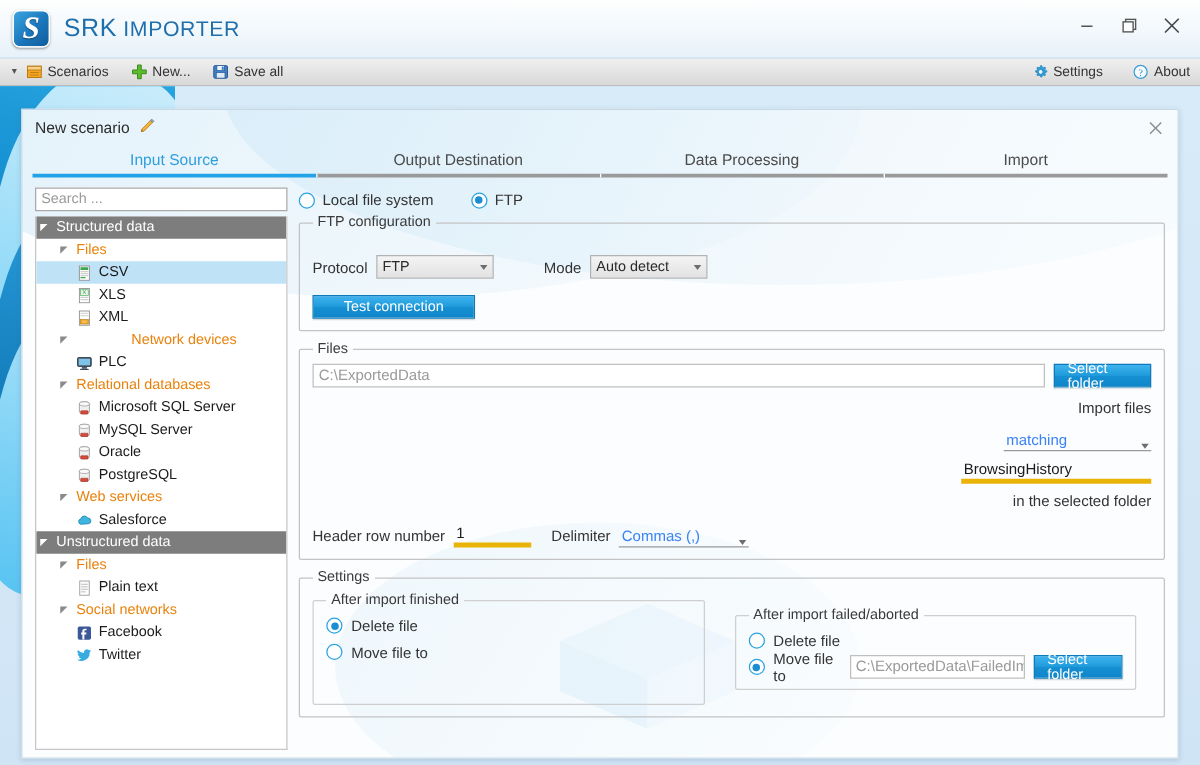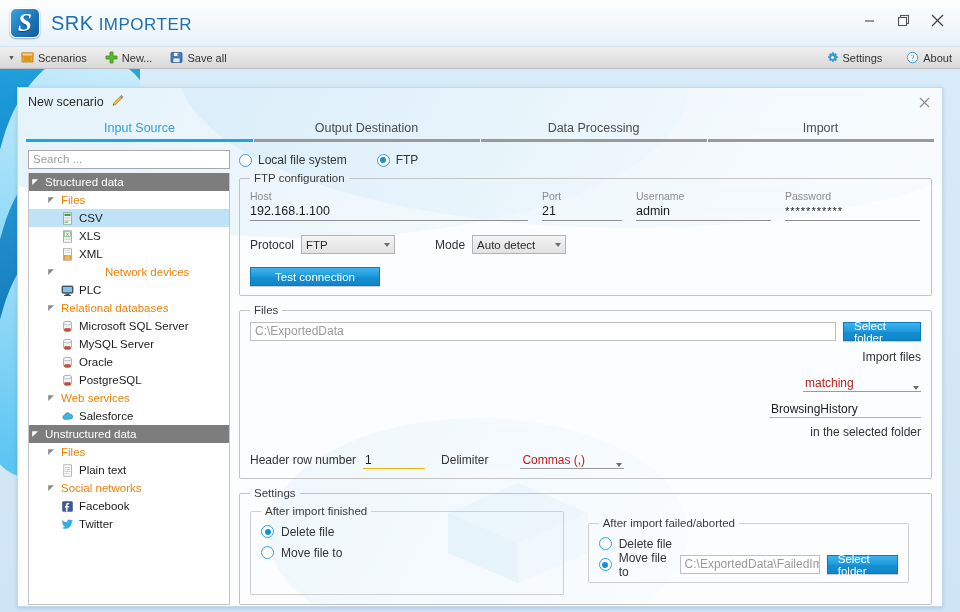--- a/index.html
+++ b/index.html
@@ -153,25 +153,24 @@
   .combo {
     display:inline-flex; align-items:center; justify-content:space-between;
     background:linear-gradient(to bottom,#f4f4f4,#e2e2e2);
     border:1px solid #b3b3b3; height:19px; padding:0 4px; font-size:11.5px; color:#2a2a2a;
   }
   .combo .cv { padding-right:12px; }
   .tri { width:0;height:0;border-left:3.5px solid transparent;border-right:3.5px solid transparent;border-top:4px solid #6d6d6d; }
 
   .flatcombo {
     display:inline-flex; align-items:flex-end; justify-content:space-between;
-    border-bottom:1px solid #9a9a9a; height:19px; font-size:12px; color:#b91c1c;
+    border-bottom:1px solid #9a9a9a; height:19px; font-size:12px; color:#3b82f6;
     padding:0 2px 1px 2px;
-    margin-left:25px;
-  }
-  .uline { border-bottom:1px solid #eab308; height:19px; font-size:12px; color:#1c1c1c; padding:0 2px 1px 2px; display:flex; align-items:flex-end; }
+  }
+  .uline { border-bottom:4px solid #eab308; height:19px; font-size:12px; color:#1c1c1c; padding:0 2px 1px 2px; display:flex; align-items:flex-end; }
 
   .btn-blue {
     background:linear-gradient(to bottom,#3fb3ef 0%,#1e9ada 50%,#1690d3 51%,#0f86c9 100%);
     border:1px solid #0d7ab9; color:#fff; font-size:11.5px;
     height:19px; padding:0 10px; display:inline-flex; align-items:center; justify-content:center;
     cursor:default; box-shadow:0 1px 1px rgba(0,0,0,.18);
     font-family:"Liberation Sans", sans-serif;
   }
   .txtbox {
     border:1px solid #bfbfbf; background:#fff; height:19px; line-height:17px;
@@ -512,38 +511,20 @@
             </div>
             <div class="radio">
               <span class="rdot on" id="rd-ftp"></span>
               <span>FTP</span>
             </div>
           </div>
 
           <fieldset>
             <legend>FTP configuration</legend>
 
-            <div style="display:flex; gap:14px; align-items:flex-end;">
-              <div class="fl" style="width:278px;">
-                <span class="lbl">Host</span>
-                <div class="val">192.168.1.100</div>
-              </div>
-              <div class="fl" style="width:80px;">
-                <span class="lbl">Port</span>
-                <div class="val">21</div>
-              </div>
-              <div class="fl" style="width:135px;">
-                <span class="lbl">Username</span>
-                <div class="val">admin</div>
-              </div>
-              <div class="fl" style="width:135px;">
-                <span class="lbl">Password</span>
-                <div class="val" style="letter-spacing:1px;font-size:11px;">***********</div>
-              </div>
-            </div>
 
             <div style="display:flex; align-items:center; gap:7px; margin-top:14px;">
               <span>Protocol</span>
               <span class="combo" style="width:94px;">
                 <span class="cv">FTP</span>
                 <span class="tri"></span>
               </span>
               <span style="margin-left:33px;">Mode</span>
               <span class="combo" style="width:94px;">
                 <span class="cv">Auto detect</span>

